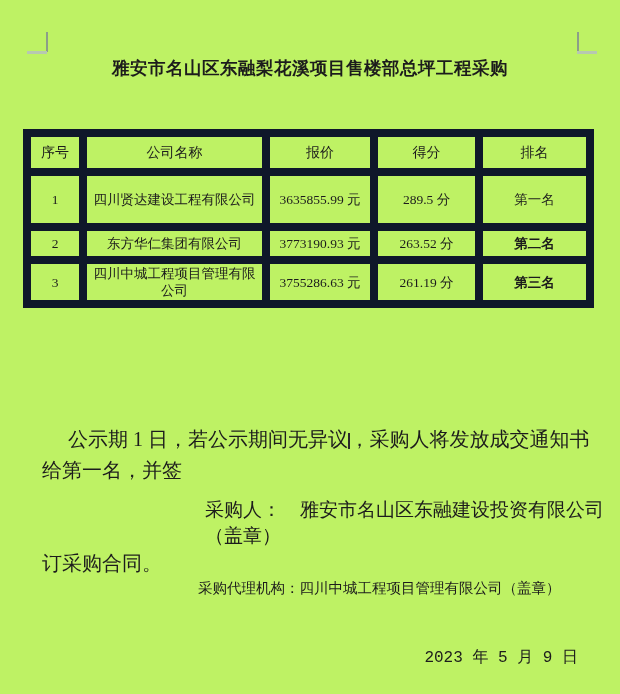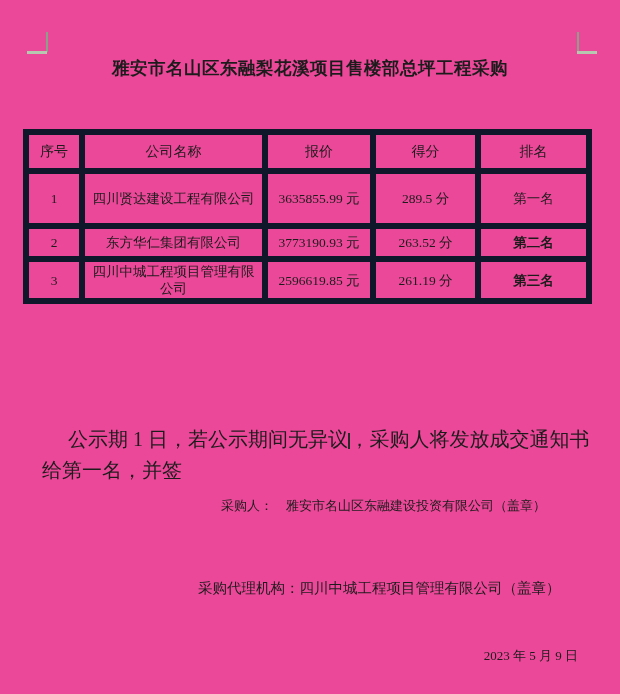--- a/index.html
+++ b/index.html
@@ -1,19 +1,19 @@
 <!DOCTYPE html>
 <html><head>
 <meta charset="utf-8">
 <style>
   html,body { margin:0; padding:0; }
   .page {
     position:relative;
     width:620px; height:694px;
-    background:#ec4899;
+    background:#bef264;
     font-family:"Liberation Serif","DejaVu Serif",serif;
     color:#1c1c1c;
     overflow:hidden;
   }
   
   .corner-v { position:absolute; width:2px;  height:20px; background:#8c9f88; }
   .corner-h { position:absolute; width:20px; height:3px;  background:#b7c8b1; }
   .tl-v { left:46px;  top:32px; }
   .tl-h { left:27px;  top:51px; }
   .tr-v { left:577px; top:32px; }
@@ -30,21 +30,21 @@
     text-indent:35px;
     white-space:pre-wrap;
   }
 
   table.results {
     position:absolute; top:129px; left:23px;
     width:563px;
     border-collapse:collapse; table-layout:fixed;
   }
   table.results td {
-    border:6px solid #0f172a;
+    border:8px solid #0f172a;
     text-align:center; vertical-align:middle;
     font-size:13.5px; line-height:17px;
     padding:1px 2px;
     overflow:hidden;
   }
   tr.hdr      { height:39px; }
   tr.hdr td   { font-size:14px; }
   tr.r1       { height:55px; }
   tr.r2       { height:33px; }
   tr.r3       { height:33px; }
@@ -58,30 +58,31 @@
   .notice .line1 { text-indent:26px; }
   .caret {
     display:inline-block;
     width:1.5px; height:16px;
     background:#2a2a2a;
     vertical-align:-3px;
   }
 
   .purchaser {
     position:absolute; top:497px; left:205px;
-    font-size:13px; white-space:pre-wrap;margin-left:16px;
+    font-size:19px; white-space:pre-wrap;
   }
   .agency {
     position:absolute; top:579px; left:198px;
     font-size:14.5px; white-space:pre-wrap;
   }
   .dateline {
     position:absolute; top:647px; right:42px;
-    font-size:13px; white-space:pre-wrap;
+    font-size:16px; white-space:pre-wrap;
     text-align:center;
+    font-family:Liberation Mono, monospace;
   }
 </style>
 </head>
 <body>
 
 <div class="page">
 
   
   <span>
     <span class="corner-v tl-v"></span>
@@ -124,30 +125,31 @@
       <tr class="r2">
         <td>2</td>
         <td>东方华仁集团有限公司</td>
         <td>3773190.93 元</td>
         <td>263.52 分</td>
         <td class="rank-top">第二名</td>
       </tr>
       <tr class="r3">
         <td>3</td>
         <td>四川中城工程项目管理有限公司</td>
-        <td>2596619.85 元</td>
+        <td>3755286.63 元</td>
         <td>261.19 分</td>
         <td class="rank-top">第三名</td>
       </tr>
     </tbody>
   </table>
 
   
   <div class="notice">
     <div class="line1"><span>公示期 1 日，若公示期间无异议</span><span class="caret"></span><span>，采购人将发放成交通知书给第一名，并签</span></div>
+    <div class="line2">订采购合同。</div>
   </div>
 
   
   <div class="purchaser">采购人：　雅安市名山区东融建设投资有限公司（盖章）</div>
   <div class="agency">采购代理机构：四川中城工程项目管理有限公司（盖章）</div>
 
   
   <div class="dateline">2023 年 5 月 9 日</div>
 
 </div>

